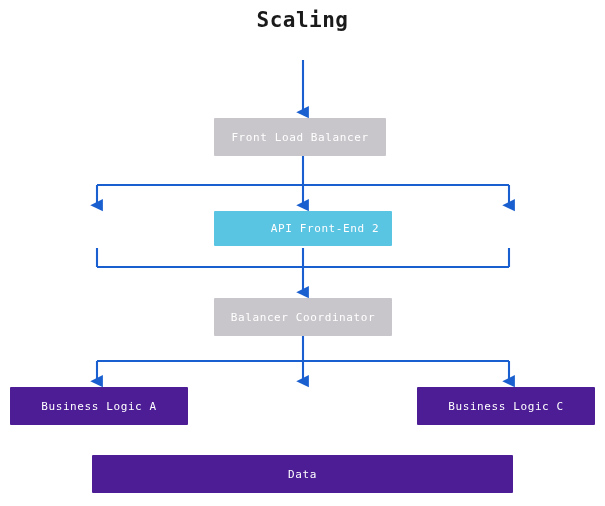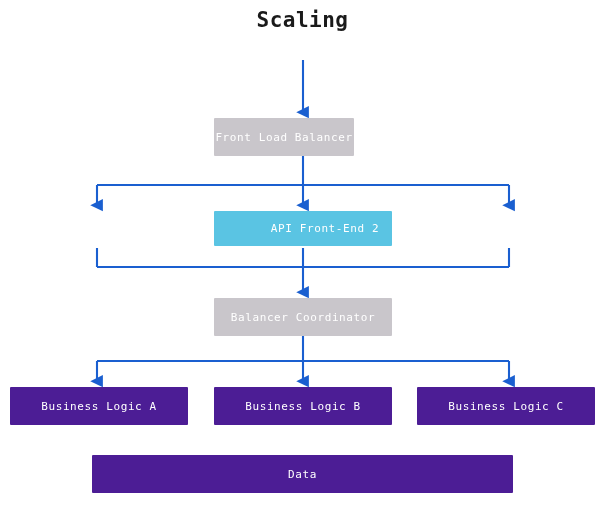--- a/index.html
+++ b/index.html
@@ -84,41 +84,38 @@
       <path d="M303,248 L303,292" marker-end="url(#arrowhead)"></path>
 
       <path d="M303,336 L303,361"></path>
       <path d="M97,361 L509,361"></path>
       <path d="M97,361 L97,381" marker-end="url(#arrowhead)"></path>
       <path d="M303,361 L303,381" marker-end="url(#arrowhead)"></path>
       <path d="M509,361 L509,381" marker-end="url(#arrowhead)"></path>
     </g>
   </svg>
 
-  <div class="node gray" style="left:214px; top:118px; width:140px; height:38px;">
+  <div class="node gray" style="left:214px; top:118px; width:172px; height:38px;">
     <span>Front Load Balancer</span>
   </div>
 
 
   <div class="node blue" style="left:214px; top:211px; width:178px; height:35px;padding-left:44px;">
     <span>API Front-End 2</span>
   </div>
 
 
   <div class="node gray" style="left:214px; top:298px; width:178px; height:38px;">
     <span>Balancer Coordinator</span>
   </div>
 
   <div class="node orange" style="left:10px; top:387px; width:178px; height:38px;">
     <span>Business Logic A</span>
   </div>
 
-  <div class="node orange" style="left:214px; top:387px; width:178px; height:38px;">
-    <span>Business Logic B</span>
-  </div>
 
   <div class="node orange" style="left:417px; top:387px; width:178px; height:38px;">
     <span>Business Logic C</span>
   </div>
 
   <div class="node orange" style="left:92px; top:455px; width:421px; height:38px;">
     <span>Data</span>
   </div>
 
 </div>

